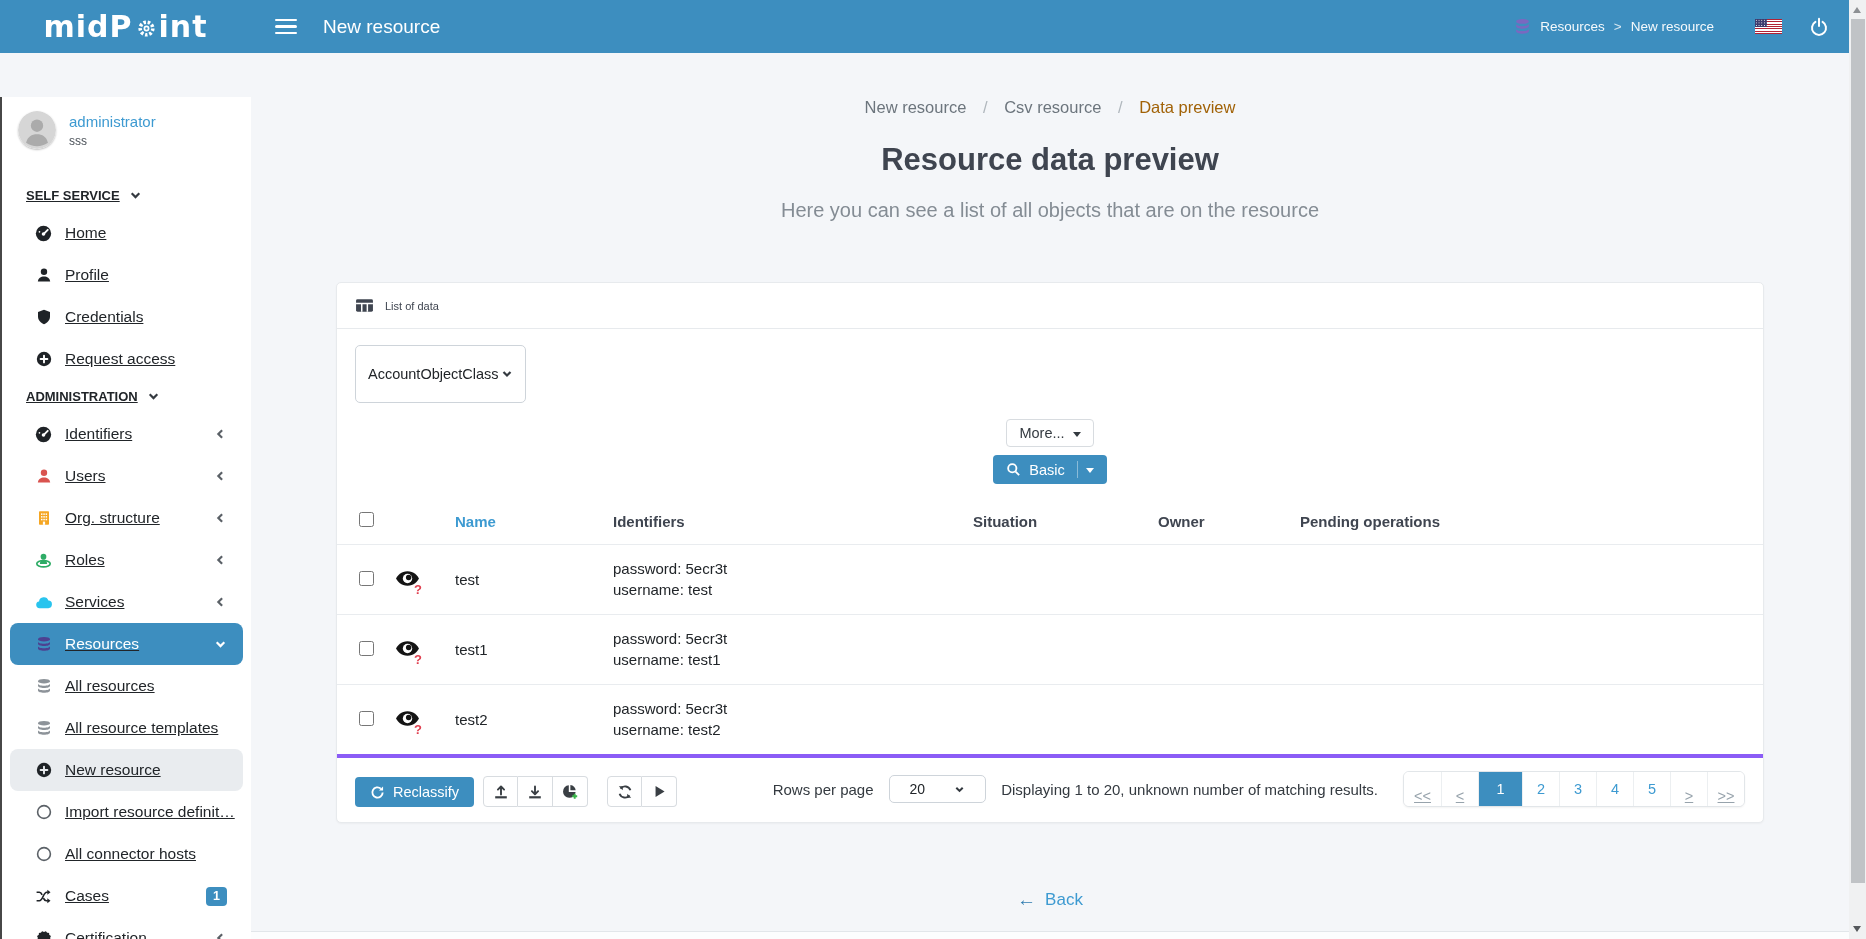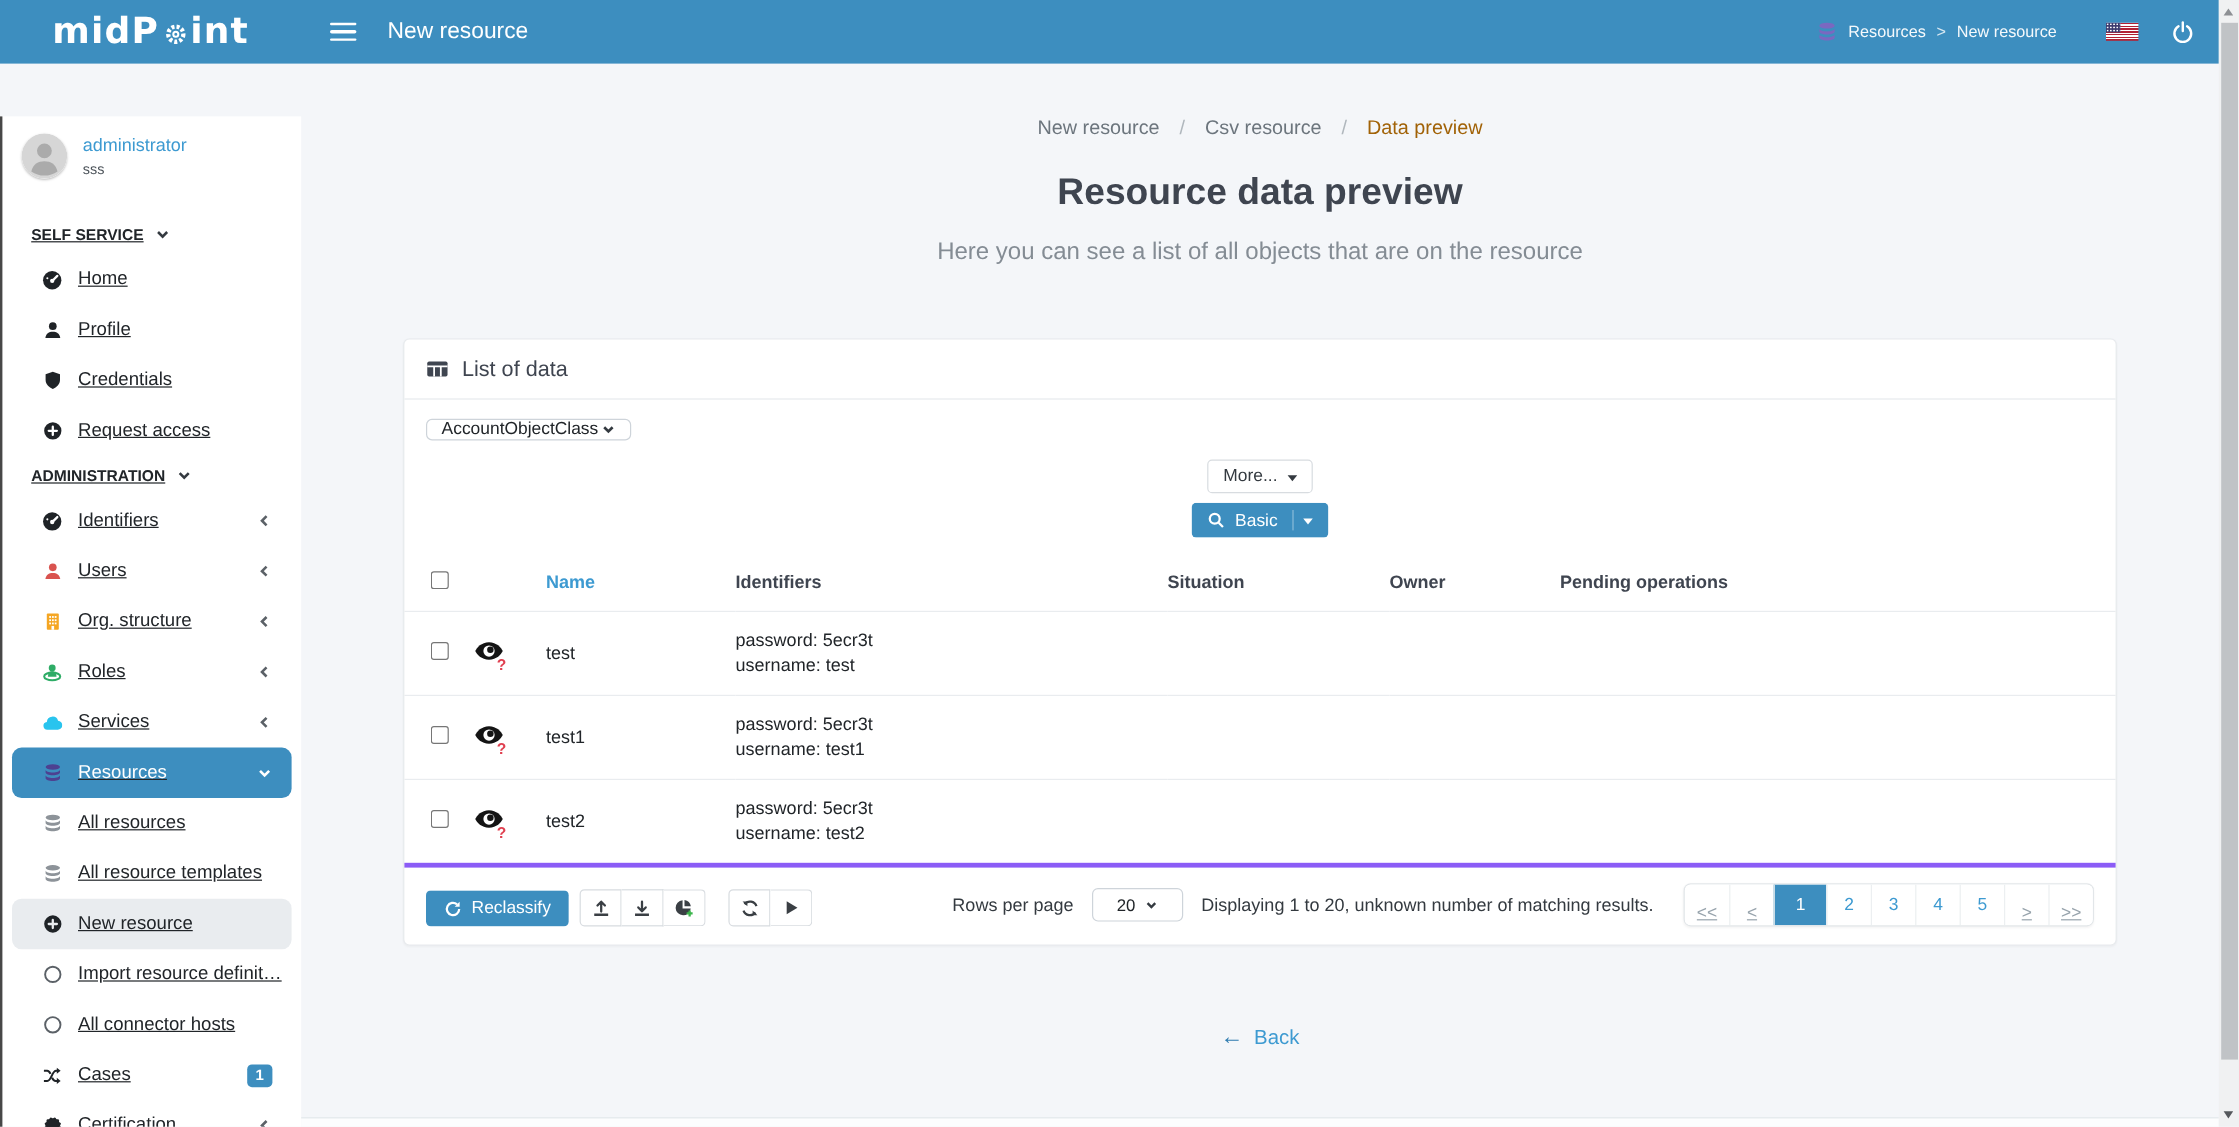--- a/index.html
+++ b/index.html
@@ -54,24 +54,24 @@
   
   .main { position:absolute; left:251px; top:53px; width:1598px; height:886px; background:#f4f6f9; overflow:hidden; }
   .crumbs { margin-top:45px; text-align:center; font-size:16.5px; color:#6c757d; }
   .crumbs .sep { padding:0 12px; color:#b0b7bd; }
   .crumbs .current { color:#a16207; }
   .crumbs .link { cursor:pointer; }
   .page-h1 { margin-top:25px; text-align:center; font-size:31px; font-weight:bold; color:#3f4550; }
   .page-sub { margin-top:21px; text-align:center; font-size:20px; color:#848c94; }
 
   .card { width:1428px; margin:60px auto 0 auto; background:#fff; border:1px solid #e7eaed; border-radius:5px; box-shadow:0 1px 2px rgba(0,0,0,.04); }
-  .card-header { display:flex; align-items:center; gap:11px; padding:14px 18px; font-size:18px; color:#3f4550; border-bottom:1px solid #e7eaed; }
+  .card-header { display:flex; align-items:center; gap:11px; padding:14px 18px; font-size:11px; color:#3f4550; border-bottom:1px solid #e7eaed; }
   .card-header .ico { color:#3f4550; width:19px; height:17px; }
   .card-toolbar { padding:16px 18px 0 18px; }
-  .select-box { display:inline-flex; align-items:center; gap:2px; border:1px solid #ced4da; border-radius:5px; padding:0 12px; font-size:14.5px; color:#212529; background:#fff; cursor:pointer; }
+  .select-box { display:inline-flex; align-items:center; gap:2px; border:1px solid #ced4da; border-radius:5px; padding:20px 12px; font-size:14.5px; color:#212529; background:#fff; cursor:pointer; }
   .select-box .chev { color:#343a40; }
   .search-row { display:flex; justify-content:flex-end; align-items:center; gap:8px; margin-top:16px;flex-direction:column; }
   .btn { display:inline-flex; align-items:center; gap:8px; border-radius:4px; font-size:14.5px; cursor:pointer; border:1px solid transparent; }
   .btn-more { background:#fff; border-color:#d8dce0; color:#343a40; padding:5px 12px; }
   .btn-basic { background:#3d8ebf; color:#fff; padding:5px 12px; }
   .btn-basic .divider { width:1px; height:17px; background:rgba(255,255,255,.4); margin-left:4px; }
   .caret { width:0; height:0; border-left:4.5px solid transparent; border-right:4.5px solid transparent; border-top:5px solid currentColor; margin-top:2px; }
 
   table.data { width:100%; border-collapse:collapse; margin-top:16px; }
   table.data col.c-check { width:58px; } table.data col.c-ico { width:60px; }
@@ -90,21 +90,21 @@
   .btn-reclassify { background:#3d8ebf; color:#fff; padding:6px 14px; font-size:14.5px; }
   .btn-group { display:flex; margin-left:9px; }
   .ibtn { width:35px; height:31px; background:#fff; border:1px solid #d8dce0; display:flex; align-items:center; justify-content:center; color:#3a3f44; cursor:pointer; }
   .ibtn + .ibtn { border-left:none; }
   .btn-group .ibtn:first-child { border-radius:4px 0 0 4px; }
   .btn-group .ibtn:last-child { border-radius:0 4px 4px 0; }
   .btn-group .ibtn:only-child { border-radius:4px; }
   .gap { width:10px; }
   .footer-right { margin-left:auto; display:flex; align-items:center; gap:15px; }
   .rpp-label, .summary { font-size:15px; color:#343a40; }
-  .select-small { display:inline-flex; align-items:center; gap:8px; border:1px solid #ced4da; border-radius:5px; padding:5px 20px; font-size:14px; background:#fff; cursor:pointer; }
+  .select-small { display:inline-flex; align-items:center; gap:29px; border:1px solid #ced4da; border-radius:5px; padding:5px 20px; font-size:14px; background:#fff; cursor:pointer; }
   .pager { display:flex; border:1px solid #e2e6e9; border-radius:6px; overflow:hidden; background:#fff; box-shadow:0 1px 2px rgba(0,0,0,.05); margin-left:10px; }
   .page-btn { min-width:37px; height:34px; display:flex; align-items:center; justify-content:center; font-size:14.5px; color:#3d9ad1; border-left:1px solid #eceff1; cursor:pointer; background:#fff; }
   .page-btn:first-child { border-left:none; }
   .page-btn.nav { color:#97a3ac; }
   .page-btn.active { background:#3d8ebf; color:#fff; min-width:44px; }
 
   .back-row { margin-top:66px; text-align:center; }
   .back-link { display:inline-flex; align-items:center; gap:9px; color:#3d9ad1; font-size:17px; cursor:pointer; }
   .back-link .arrow { font-size:19px; color:#2f7cb0; }
 

